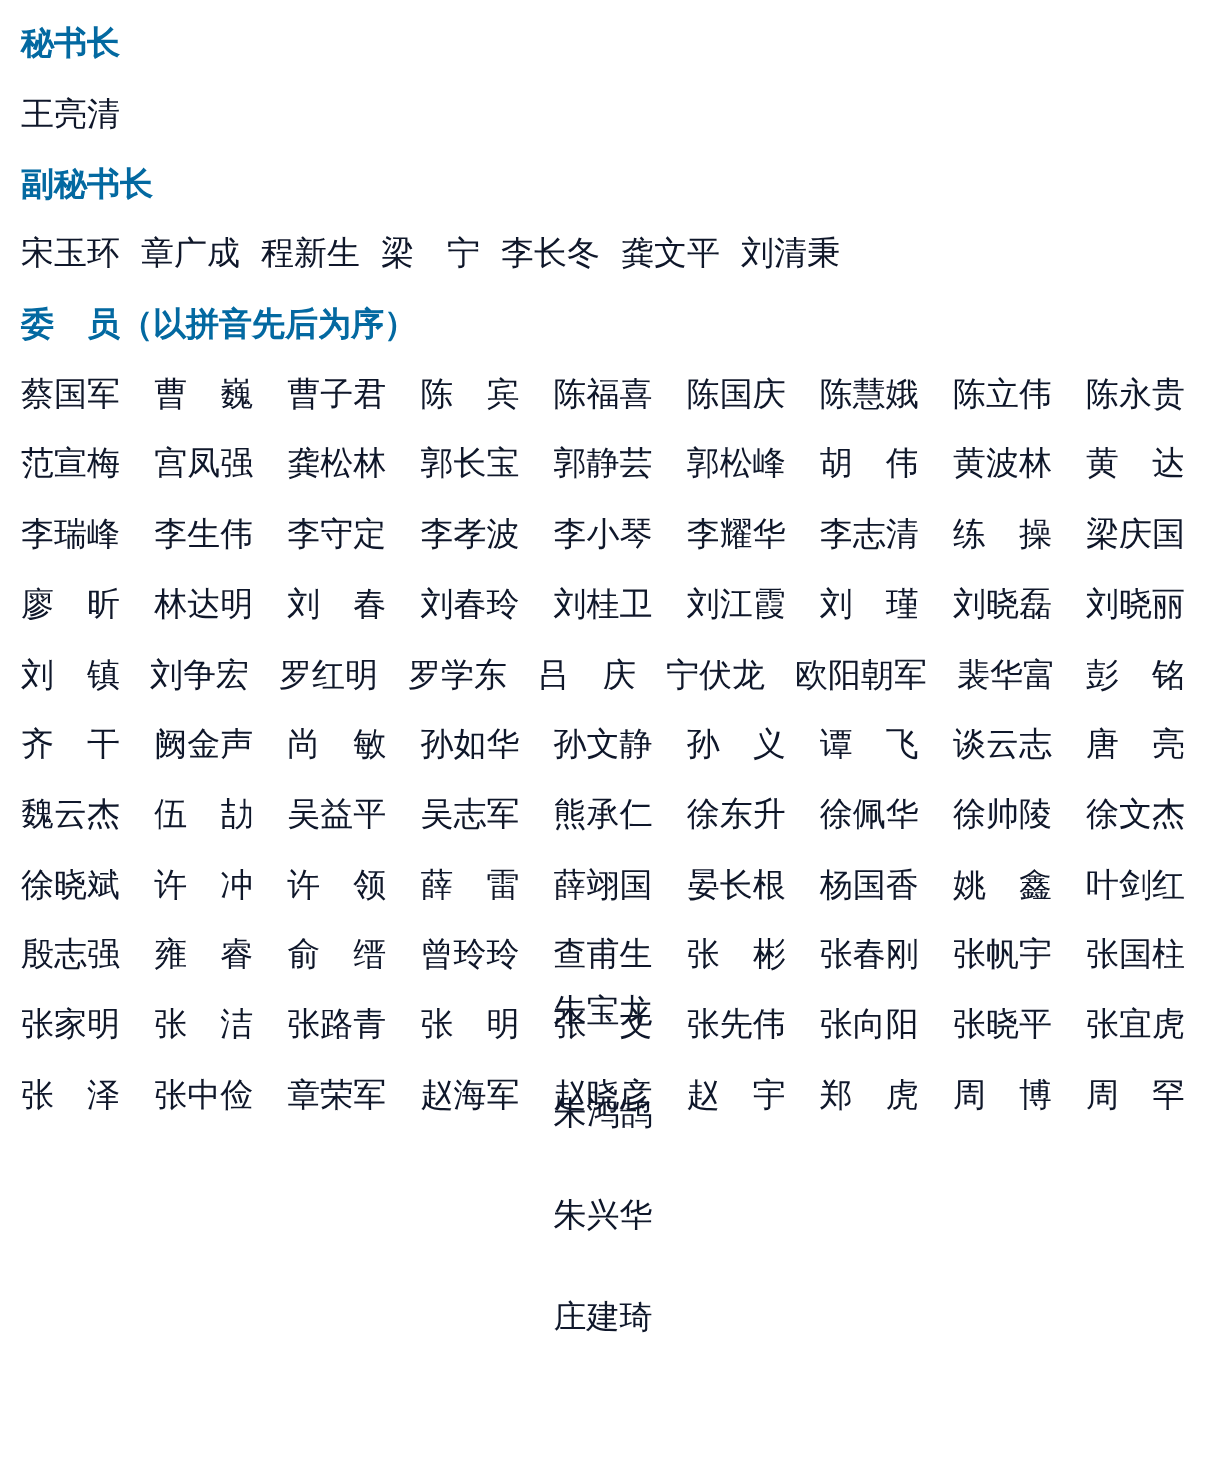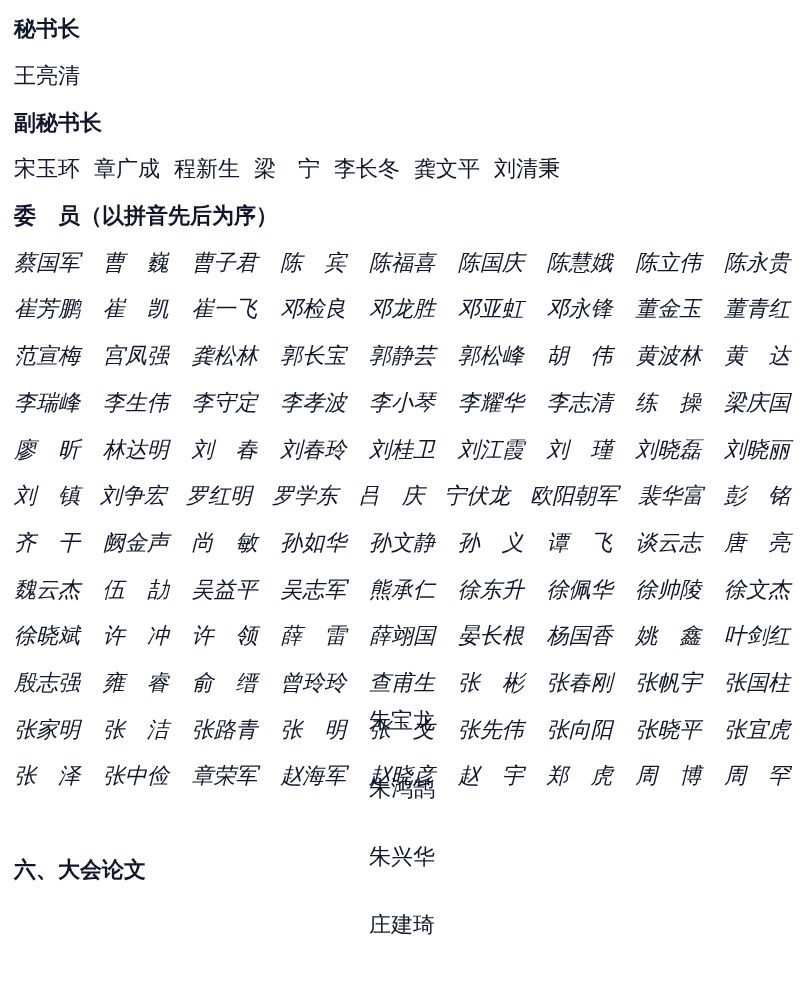--- a/index.html
+++ b/index.html
@@ -19,30 +19,29 @@
   .line {
     height: 46.7px;
     display: flex;
     align-items: center;
     font-size: 22px;
     color: #0f172a;
     white-space: pre;
   }
   .heading {
     font-weight: 700;
-    color: #0f172a;
+    color: #0369a1;
   }
   .names-row {
     width: 100%;
     display: flex;
     align-items: center;
   }
   .names-row.justified {
     justify-content: space-between;
-    font-style: italic;
   }
   .names-row.left-gap-14 {
     justify-content: flex-start;
     gap: 14px;
   }
   .names-row.left-gap-20 {
     justify-content: center;
     gap: 38px;
     flex-direction: column;
   }
@@ -64,29 +63,27 @@
   <div class="line heading">副秘书长</div>
 
   <div class="line">
     <div class="names-row left-gap-14"><span class="name">宋玉环</span><span class="name">章广成</span><span class="name">程新生</span><span class="name">梁　宁</span><span class="name">李长冬</span><span class="name">龚文平</span><span class="name">刘清秉</span></div>
   </div>
 
   <div class="line heading">委　员（以拼音先后为序）</div>
 
   <div id="member-rows">
       <div class="line"><div class="names-row justified"><span class="name">蔡国军</span><span class="name">曹　巍</span><span class="name">曹子君</span><span class="name">陈　宾</span><span class="name">陈福喜</span><span class="name">陈国庆</span><span class="name">陈慧娥</span><span class="name">陈立伟</span><span class="name">陈永贵</span></div></div>
-      <div class="line"><div class="names-row justified"><span class="name">崔芳鹏</span><span class="name">崔　凯</span><span class="name">崔一飞</span><span class="name">邓检良</span><span class="name">邓龙胜</span><span class="name">邓亚虹</span><span class="name">邓永锋</span><span class="name">董金玉</span><span class="name">董青红</span></div></div>
       <div class="line"><div class="names-row justified"><span class="name">范宣梅</span><span class="name">宫凤强</span><span class="name">龚松林</span><span class="name">郭长宝</span><span class="name">郭静芸</span><span class="name">郭松峰</span><span class="name">胡　伟</span><span class="name">黄波林</span><span class="name">黄　达</span></div></div>
       <div class="line"><div class="names-row justified"><span class="name">李瑞峰</span><span class="name">李生伟</span><span class="name">李守定</span><span class="name">李孝波</span><span class="name">李小琴</span><span class="name">李耀华</span><span class="name">李志清</span><span class="name">练　操</span><span class="name">梁庆国</span></div></div>
       <div class="line"><div class="names-row justified"><span class="name">廖　昕</span><span class="name">林达明</span><span class="name">刘　春</span><span class="name">刘春玲</span><span class="name">刘桂卫</span><span class="name">刘江霞</span><span class="name">刘　瑾</span><span class="name">刘晓磊</span><span class="name">刘晓丽</span></div></div>
       <div class="line"><div class="names-row justified"><span class="name">刘　镇</span><span class="name">刘争宏</span><span class="name">罗红明</span><span class="name">罗学东</span><span class="name">吕　庆</span><span class="name">宁伏龙</span><span class="name">欧阳朝军</span><span class="name">裴华富</span><span class="name">彭　铭</span></div></div>
       <div class="line"><div class="names-row justified"><span class="name">齐　干</span><span class="name">阙金声</span><span class="name">尚　敏</span><span class="name">孙如华</span><span class="name">孙文静</span><span class="name">孙　义</span><span class="name">谭　飞</span><span class="name">谈云志</span><span class="name">唐　亮</span></div></div>
       <div class="line"><div class="names-row justified"><span class="name">魏云杰</span><span class="name">伍　劼</span><span class="name">吴益平</span><span class="name">吴志军</span><span class="name">熊承仁</span><span class="name">徐东升</span><span class="name">徐佩华</span><span class="name">徐帅陵</span><span class="name">徐文杰</span></div></div>
       <div class="line"><div class="names-row justified"><span class="name">徐晓斌</span><span class="name">许　冲</span><span class="name">许　领</span><span class="name">薛　雷</span><span class="name">薛翊国</span><span class="name">晏长根</span><span class="name">杨国香</span><span class="name">姚　鑫</span><span class="name">叶剑红</span></div></div>
       <div class="line"><div class="names-row justified"><span class="name">殷志强</span><span class="name">雍　睿</span><span class="name">俞　缙</span><span class="name">曾玲玲</span><span class="name">查甫生</span><span class="name">张　彬</span><span class="name">张春刚</span><span class="name">张帆宇</span><span class="name">张国柱</span></div></div>
       <div class="line"><div class="names-row justified"><span class="name">张家明</span><span class="name">张　洁</span><span class="name">张路青</span><span class="name">张　明</span><span class="name">张　文</span><span class="name">张先伟</span><span class="name">张向阳</span><span class="name">张晓平</span><span class="name">张宜虎</span></div></div>
       <div class="line"><div class="names-row justified"><span class="name">张　泽</span><span class="name">张中俭</span><span class="name">章荣军</span><span class="name">赵海军</span><span class="name">赵晓彦</span><span class="name">赵　宇</span><span class="name">郑　虎</span><span class="name">周　博</span><span class="name">周　罕</span></div></div>
       <div class="line"><div class="names-row left-gap-20"><span class="name">朱宝龙</span><span class="name">朱鸿鹄</span><span class="name">朱兴华</span><span class="name">庄建琦</span></div></div>
     </div>
 
-  <div class="line heading">六、大会论文</div>
 
 </div>
 
 </body></html>

